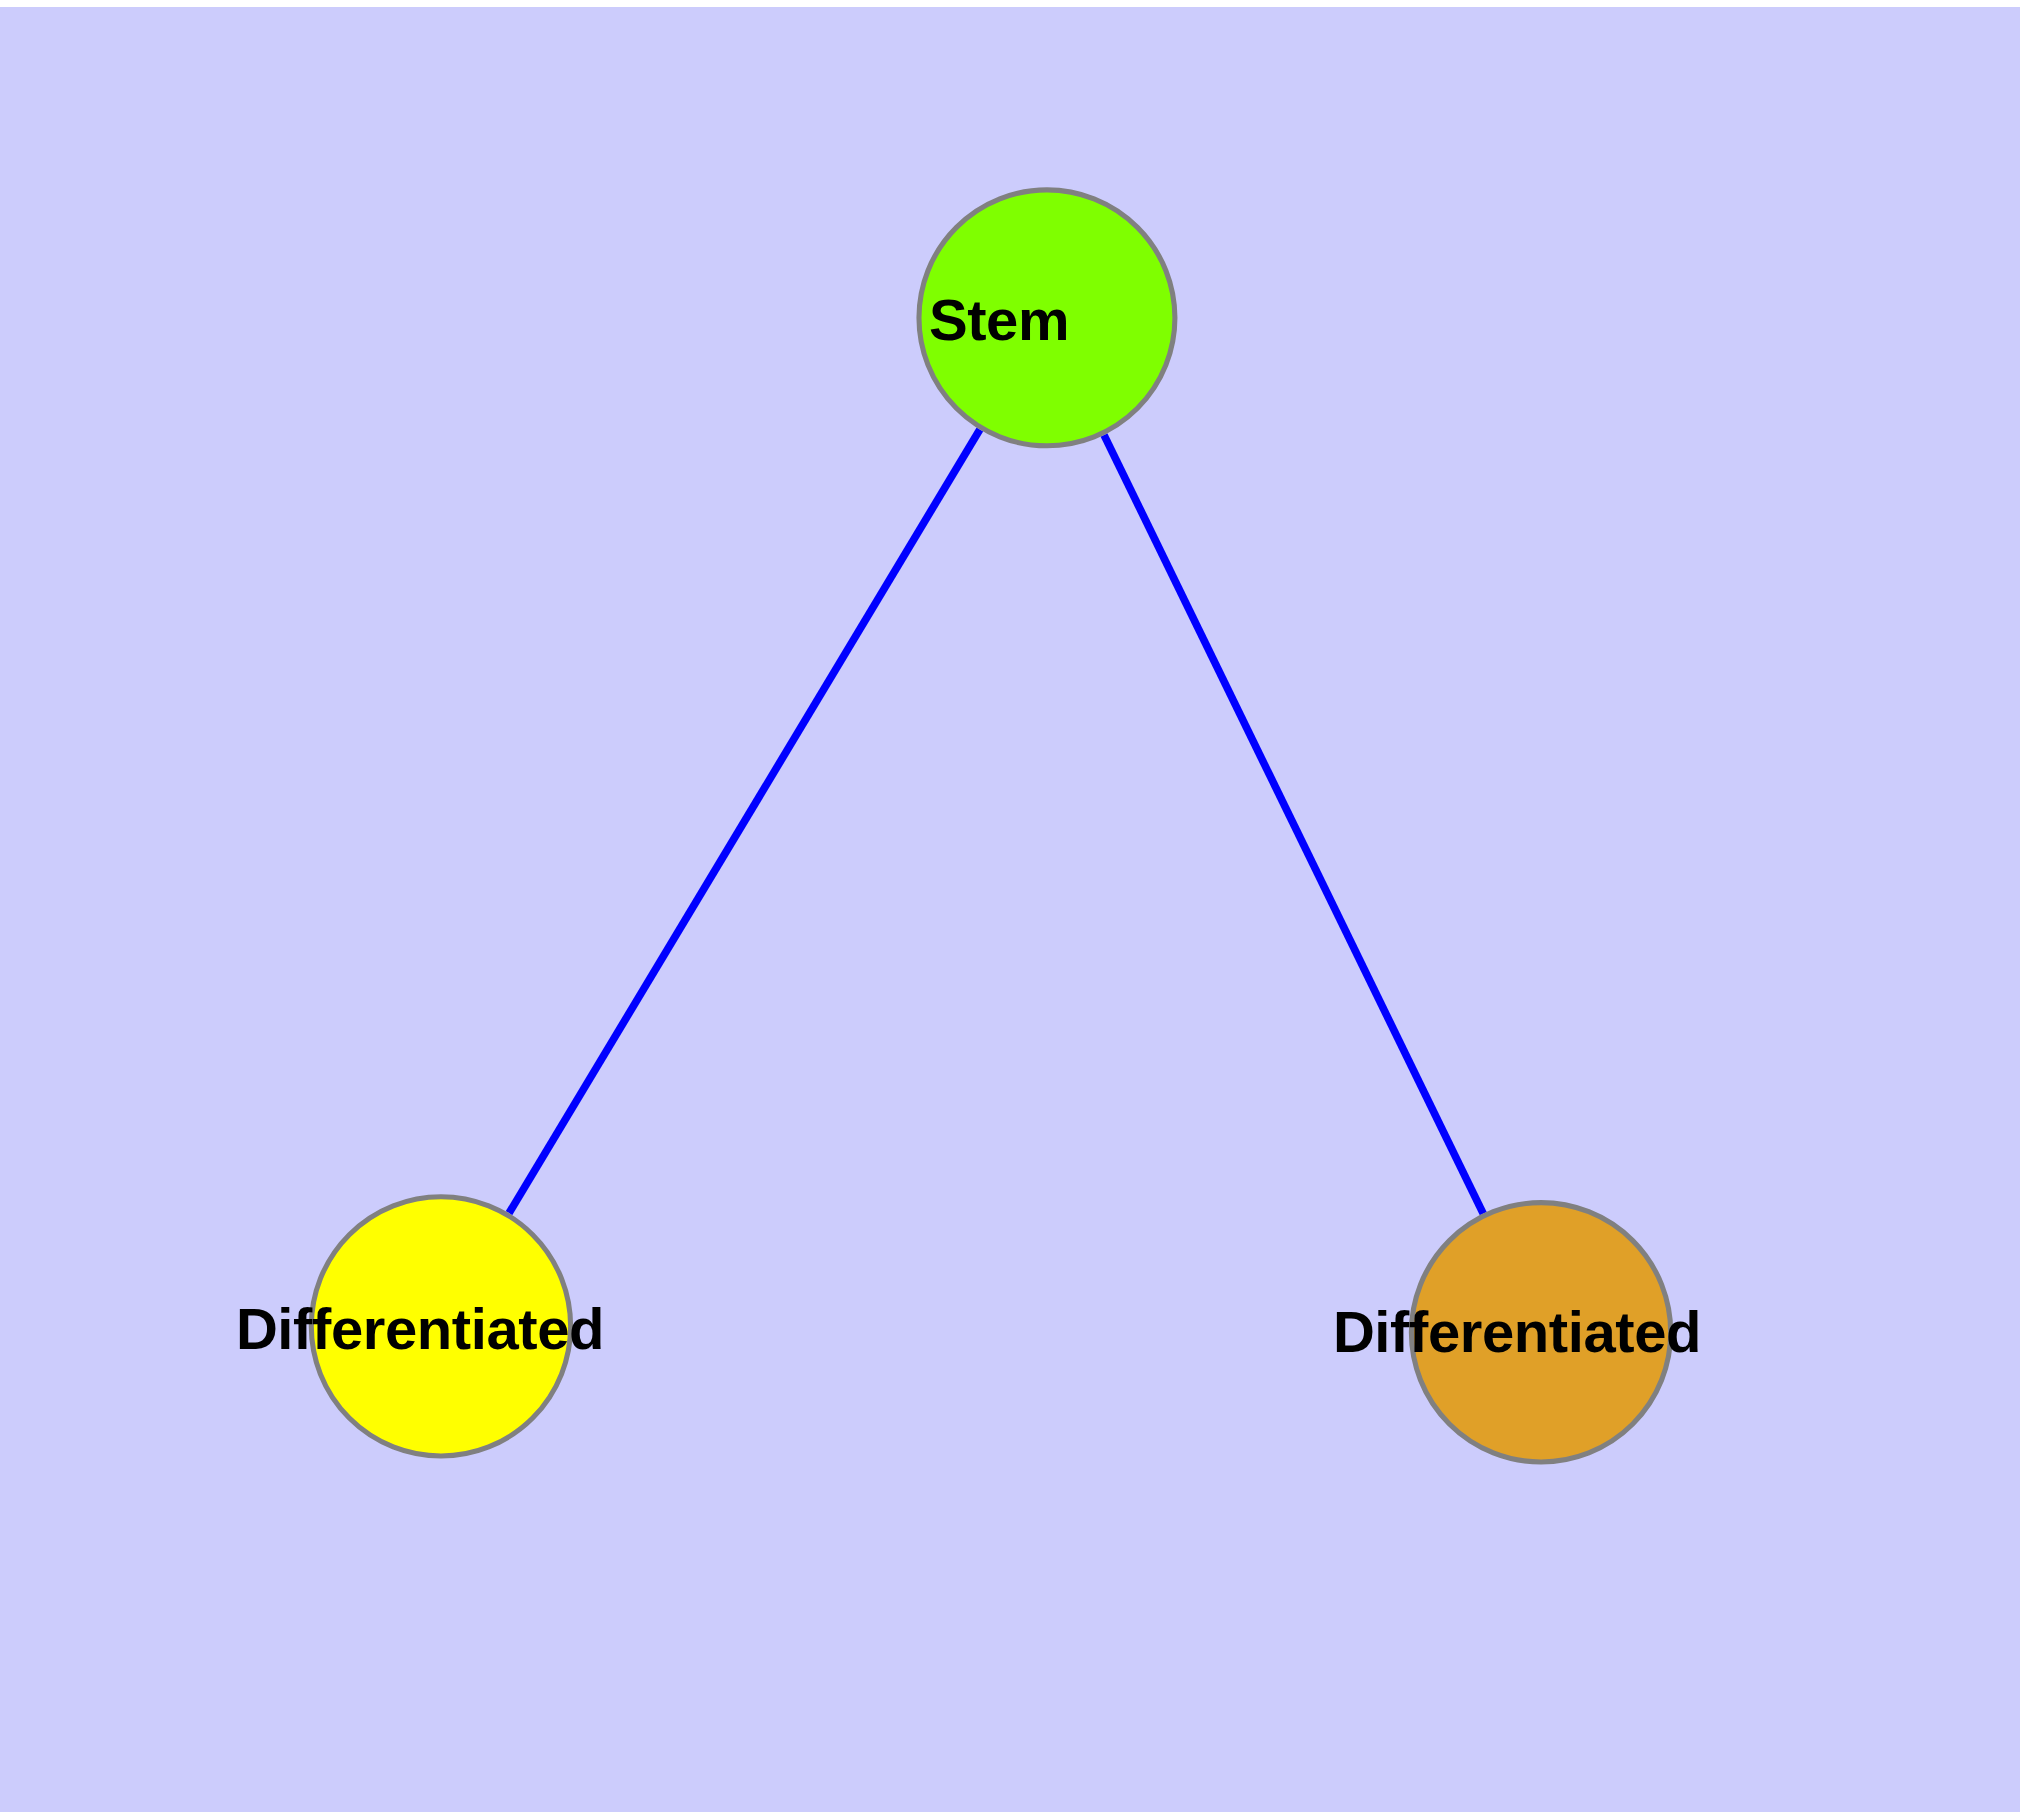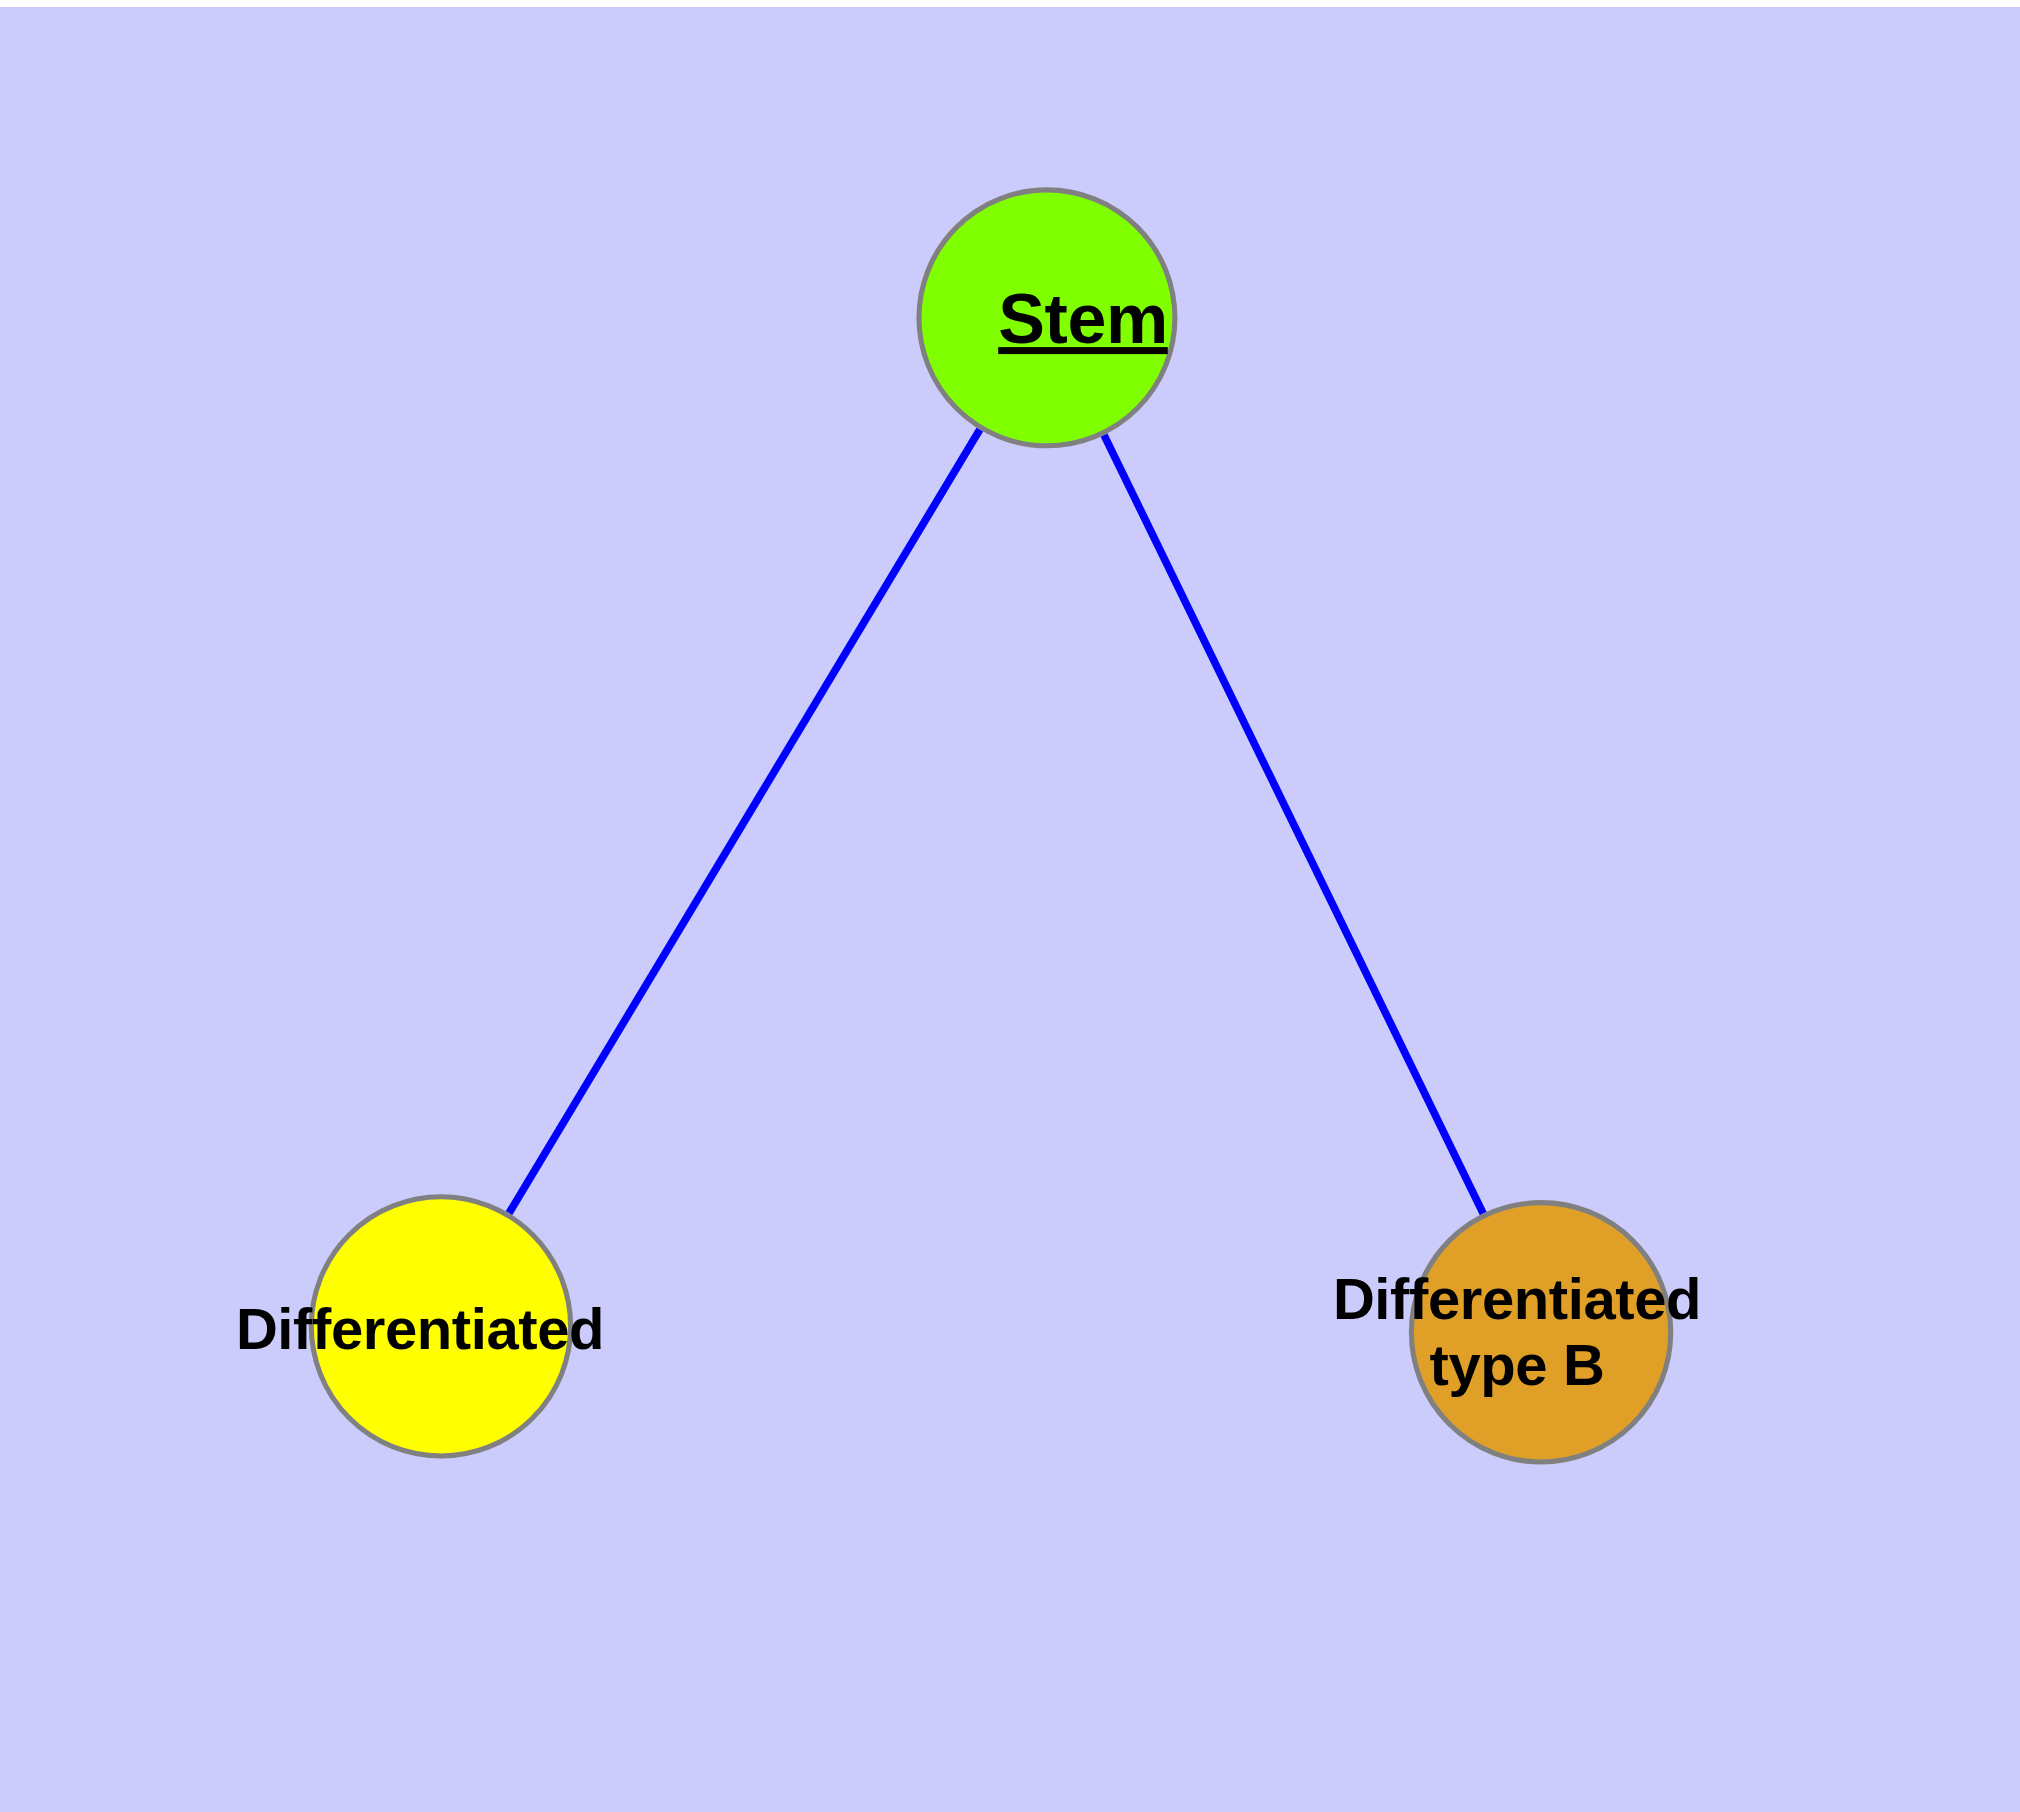--- a/index.html
+++ b/index.html
@@ -77,27 +77,26 @@
       <line id="edge-1" class="edge-line" x1="1235" y1="375" x2="1818" y2="1572" stroke="#0000ff" stroke-width="9"></line>
     </g>
 
     <g id="nodes-group">
       <circle id="node-0" class="node-circle" cx="1235" cy="375" r="151" fill="#7fff00" stroke="#808080" stroke-width="6"></circle>
       <circle id="node-1" class="node-circle" cx="520" cy="1565" r="153" fill="#ffff00" stroke="#808080" stroke-width="6"></circle>
       <circle id="node-2" class="node-circle" cx="1818" cy="1572" r="153" fill="#e0a028" stroke="#808080" stroke-width="6"></circle>
     </g>
   </svg>
 
-  <div id="label-0" class="node-label" style="left: 1083px; top: 320px; font-size: 70px; text-decoration: underline;">
+  <div id="label-0" class="node-label" style="left: 999px; top: 320px; font-size: 58px;">
     <div>Stem</div>
   </div>
 
   <div id="label-1" class="node-label" style="left: 420px; top: 1329px; font-size: 58px;">
     <div>Differentiated</div>
   </div>
 
   <div id="label-2" class="node-label" style="left: 1517px; top: 1332px; font-size: 58px;">
     <div>Differentiated</div>
-    <div>type B</div>
   </div>
 
 </div>
 
 
 </body></html>

